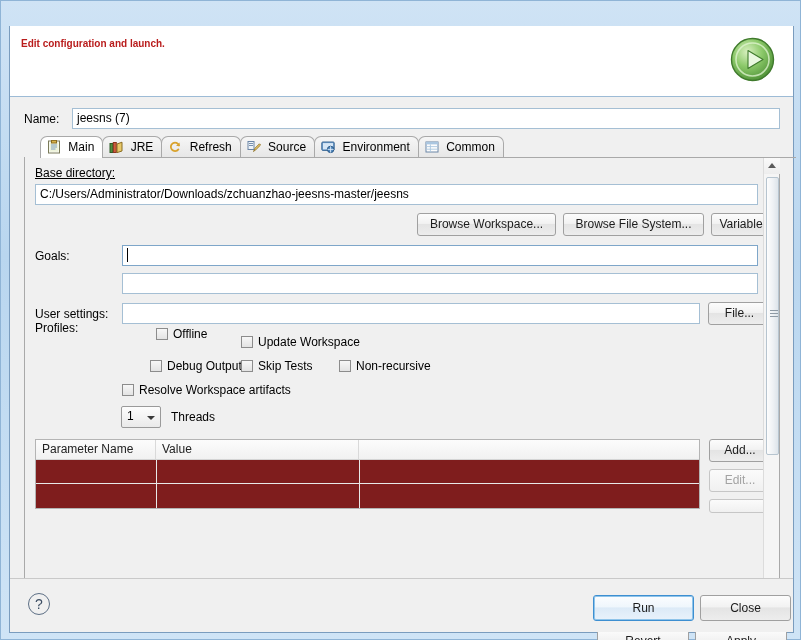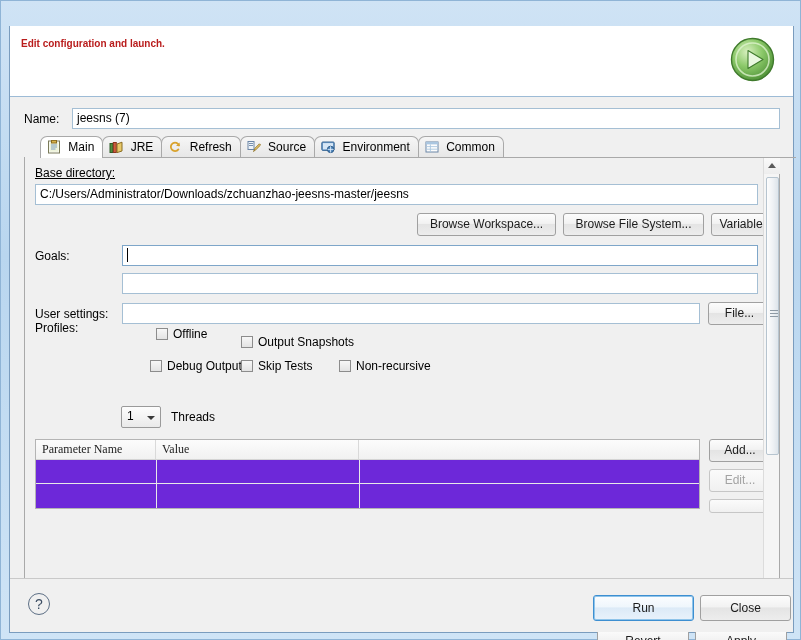--- a/index.html
+++ b/index.html
@@ -181,24 +181,23 @@
     position: absolute; right: 5px; top: 9px;
     width: 0; height: 0;
     border-left: 4px solid transparent;
     border-right: 4px solid transparent;
     border-top: 4px solid #3a3a3a;
   }
 
   
   .tbl {
     position: absolute;
-    background: #6d28d9;
+    background: #7f1d1d;
     border: 1px solid #b4b4b4;
     overflow: hidden;
-    font-family: Liberation Serif, serif;
   }
   .tbl .hdr {
     position: absolute; left: 0; top: 0; width: 100%; height: 20px;
     background: linear-gradient(to bottom, #fcfcfc, #f1f1f1);
     border-bottom: 1px solid #d4d4d4;
   }
   .tbl .hc {
     position: absolute; top: 0; height: 19px; line-height: 19px;
     font-size: 12px; color: #222; padding-left: 6px;
     border-right: 1px solid #d9d9d9;
@@ -384,33 +383,36 @@
           <div class="tfield" style="left:97px; top:116px; width:636px;"></div>
 
           <span class="lbl" style="left:10px; top:150px;">User settings:</span>
           <div class="tfield" style="left:97px; top:146px; width:578px;"></div>
           <div class="btn" style="left:683px; top:145px; width:63px;">File...</div>
 
           <span class="cb" style="left:97px; top:170px;padding-left:34px;">
             <span class="box"></span><span>Offline</span>
           </span>
           <span class="cb" style="left:216px; top:178px;">
-            <span class="box"></span><span>Output Snapshots</span>
+            <span class="box"></span><span>Update Workspace</span>
           </span>
 
           <span class="cb" style="left:97px; top:202px;padding-left:28px;">
             <span class="box"></span><span>Debug Output</span>
           </span>
           <span class="cb" style="left:216px; top:202px;">
             <span class="box"></span><span>Skip Tests</span>
           </span>
           <span class="cb" style="left:314px; top:202px;">
             <span class="box"></span><span>Non-recursive</span>
           </span>
 
+          <span class="cb" style="left:97px; top:226px;">
+            <span class="box"></span><span>Resolve Workspace artifacts</span>
+          </span>
 
           <div class="combo" style="left:96px; top:249px;">
             <span class="val">1</span>
             <span class="arw"></span>
           </div>
           <span class="lbl" style="left:146px; top:253px;">Threads</span>
 
           <div class="tbl" style="left:10px; top:282px; width:665px; height:70px;">
             <div class="hdr">
               <span class="hc" style="left:0; width:120px;">Parameter Name</span>

